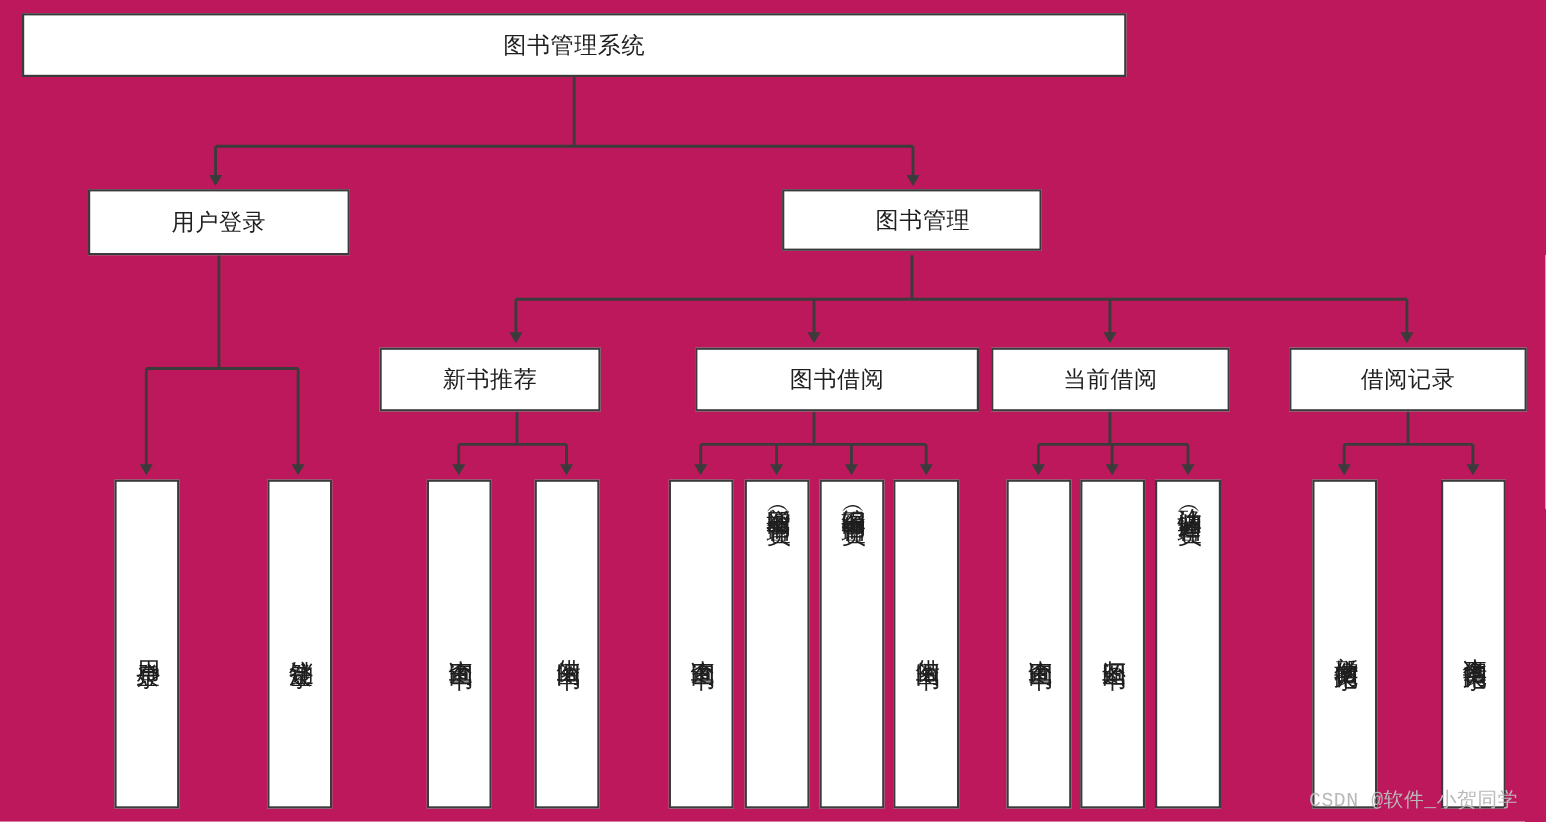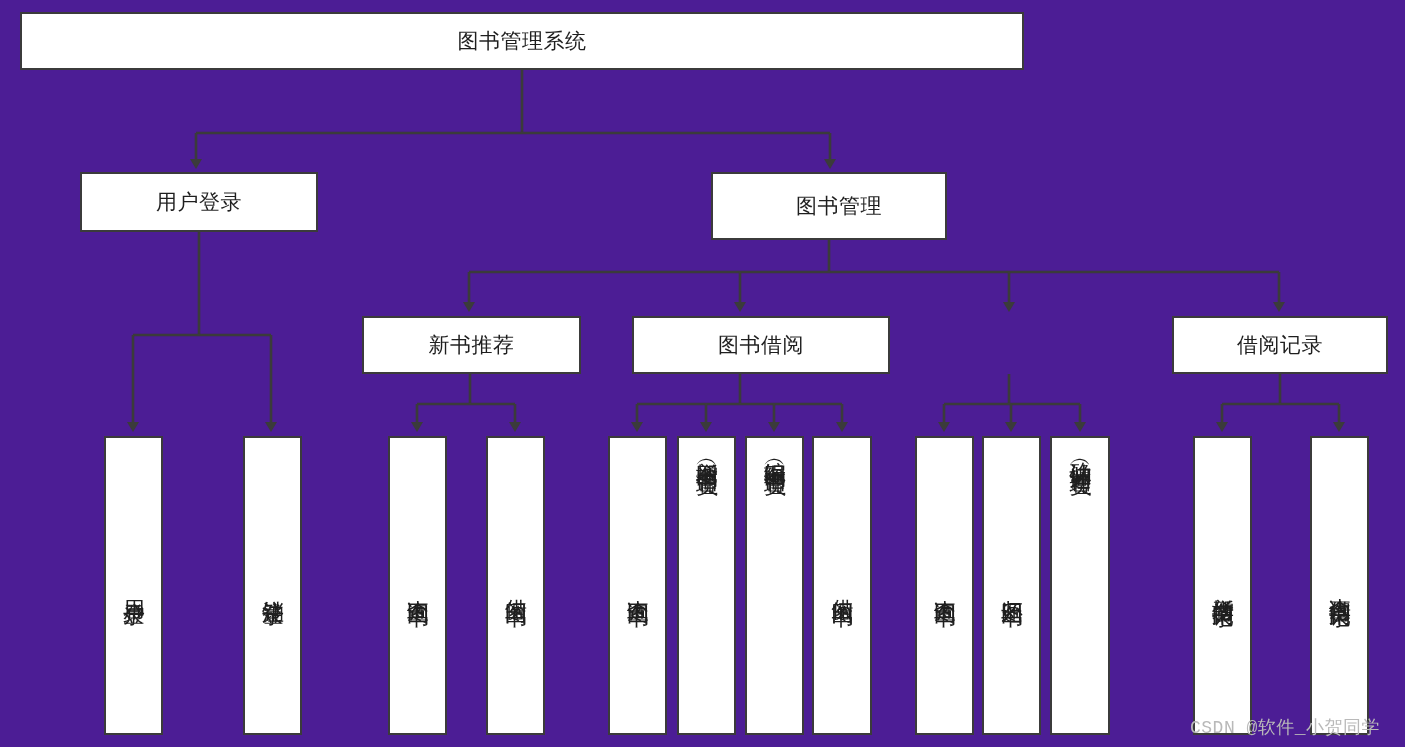--- a/index.html
+++ b/index.html
@@ -7,21 +7,21 @@
     padding: 0;
     background: #ffffff;
   }
   body {
     font-family: "DejaVu Sans", "Liberation Sans", sans-serif;
   }
   #canvas {
     position: relative;
     width: 1405px;
     height: 747px;
-    background: #4c1d95;
+    background: #be185d;
     overflow: hidden;
   }
   svg#edges {
     position: absolute;
     left: 0;
     top: 0;
     width: 1405px;
     height: 747px;
   }
   .node {
@@ -128,32 +128,35 @@
   </svg>
 
   <div class="node" style="left:20px; top:12px; width:1004px; height:58px;">
     <span class="label">图书管理系统</span>
   </div>
 
   <div class="node" style="left:80px; top:172px; width:238px; height:60px;">
     <span class="label">用户登录</span>
   </div>
 
-  <div class="node" style="left:711px; top:172px; width:236px; height:68px;padding-left:20px;">
+  <div class="node" style="left:711px; top:172px; width:236px; height:56px;padding-left:20px;">
     <span class="label">图书管理</span>
   </div>
 
-  <div class="node" style="left:362px; top:316px; width:219px; height:58px;text-align:right;">
+  <div class="node" style="left:345px; top:316px; width:201px; height:58px;text-align:right;">
     <span class="label">新书推荐</span>
   </div>
 
   <div class="node" style="left:632px; top:316px; width:258px; height:58px;">
     <span class="label">图书借阅</span>
   </div>
 
+  <div class="node" style="left:901px; top:316px; width:217px; height:58px;">
+    <span class="label">当前借阅</span>
+  </div>
 
   <div class="node" style="left:1172px; top:316px; width:216px; height:58px;justify-content:center;">
     <span class="label">借阅记录</span>
   </div>
 
   <div class="node vertical midpad" style="left:104px; top:436px; width:59px; height:299px;">
     <span class="label">用户登录</span>
   </div>
 
   <div class="node vertical midpad" style="left:243px; top:436px; width:59px; height:299px;">

